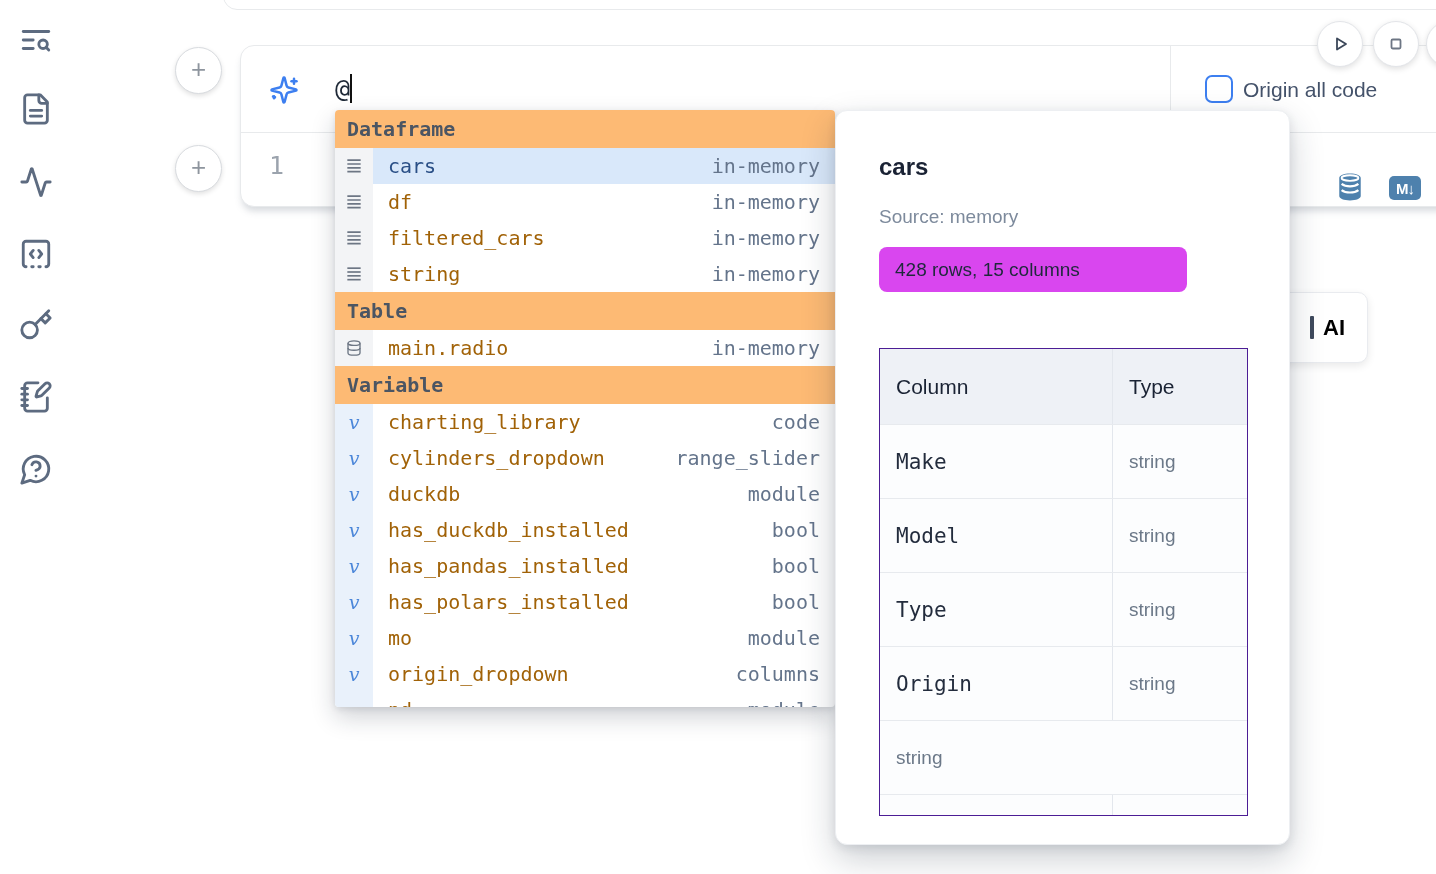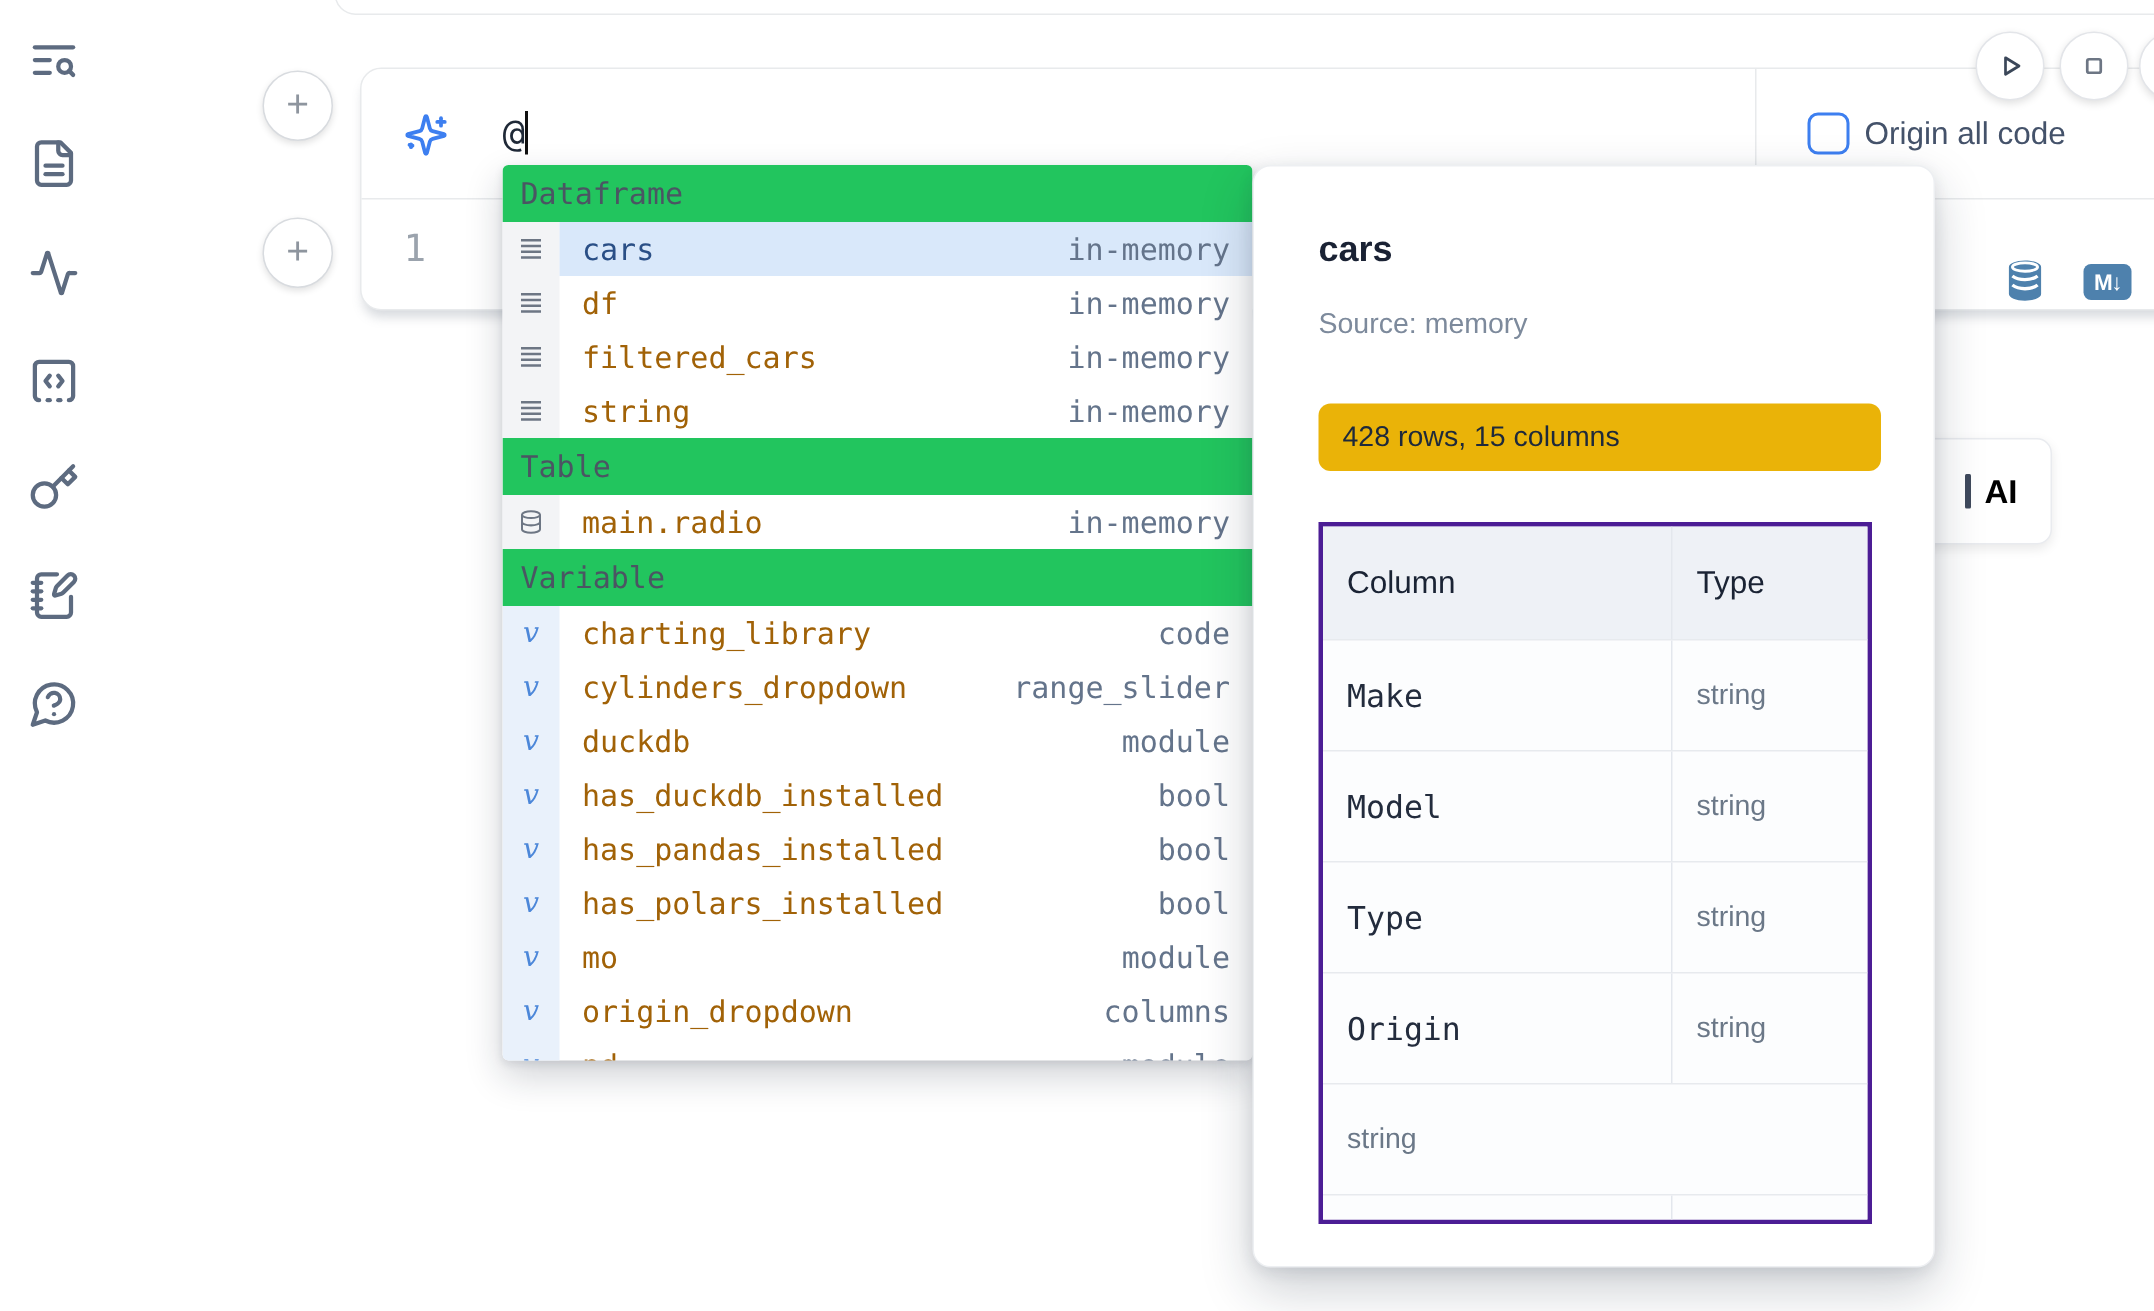--- a/index.html
+++ b/index.html
@@ -60,22 +60,22 @@
   .checkbox-label { font-size:21px; color:#44526a; z-index:2; }
 
   
   .menu {
     left:335px; top:110px; width:500px; height:597px; background:#fff; z-index:5;
     box-shadow:0 10px 25px rgba(20,30,50,0.20), 0 2px 6px rgba(20,30,50,0.10);
     border-radius:4px; overflow:hidden;
     font-family:"DejaVu Sans Mono", monospace; font-size:20px;
   }
   .menu-header {
-    height:38px; background:#22c55e; color:#4b5563;
-    display:flex; align-items:center; padding-left:12px;
+    height:38px; background:#fdba74; color:#4b5563;
+    display:flex; align-items:center; padding-left:12px;font-weight:bold;
   }
   .menu-item { height:36px; display:flex; cursor:pointer; }
   .menu-item .gutter {
     width:38px; flex:0 0 38px; background:#f3f4f6;
     display:flex; align-items:center; justify-content:center;
   }
   .menu-item .gutter.var { background:#e9f1fb; }
   .menu-item .body {
     flex:1; display:flex; align-items:center; justify-content:space-between;
     padding:0 15px; overflow:hidden; white-space:nowrap;
@@ -90,26 +90,26 @@
 
   
   .panel {
     left:835px; top:110px; width:455px; height:735px; background:#fff; z-index:6;
     border-radius:12px; border:1px solid #edeff2;
     box-shadow:0 14px 34px rgba(25,35,55,0.22), 0 3px 10px rgba(25,35,55,0.10);
   }
   .panel-title { left:43px; top:42px; font-size:24px; font-weight:bold; color:#1a2234; }
   .panel-source { left:43px; top:95px; font-size:19px; color:#7d8a9c; }
   .shape-badge {
-    left:43px; top:158px; width:375px; height:45px; background:#eab308; border-radius:8px;
+    left:43px; top:136px; width:308px; height:45px; background:#d946ef; border-radius:8px;
     display:flex; align-items:center; padding-left:16px; font-size:19px; color:#1e293b;
   }
   .ptable {
     left:43px; top:237px; width:369px; height:468px; overflow:hidden;
-    border:3px solid #4c1d95; font-size:19px;
+    border:1px solid #4c1d95; font-size:19px;
   }
   .ptable .tr { display:flex; height:74px; background:#fcfdfe; border-top:1px solid #e7eaee; }
   .ptable .tr.head { height:75px; background:#eef1f6; border-top:none; }
   .ptable .td { display:flex; align-items:center; padding-left:16px; }
   .ptable .c1 { width:233px; border-right:1px solid #e3e7ed; }
   .ptable .c2 { flex:1; }
   .ptable .hd-txt { color:#1a2334; font-size:21px; }
   .ptable .col-name { font-family:"DejaVu Sans Mono", monospace; font-size:21px; color:#232c3d; }
   .ptable .col-type { color:#6b7888; }
 

